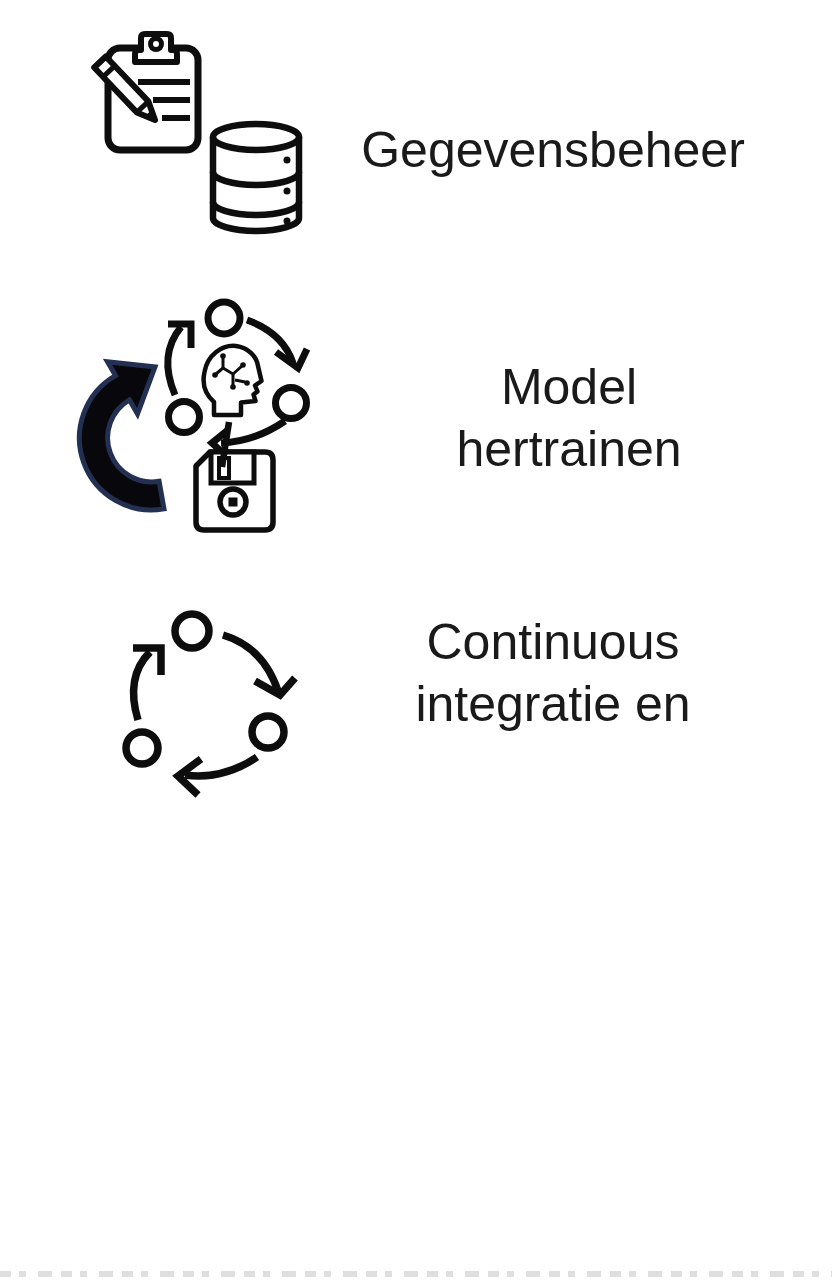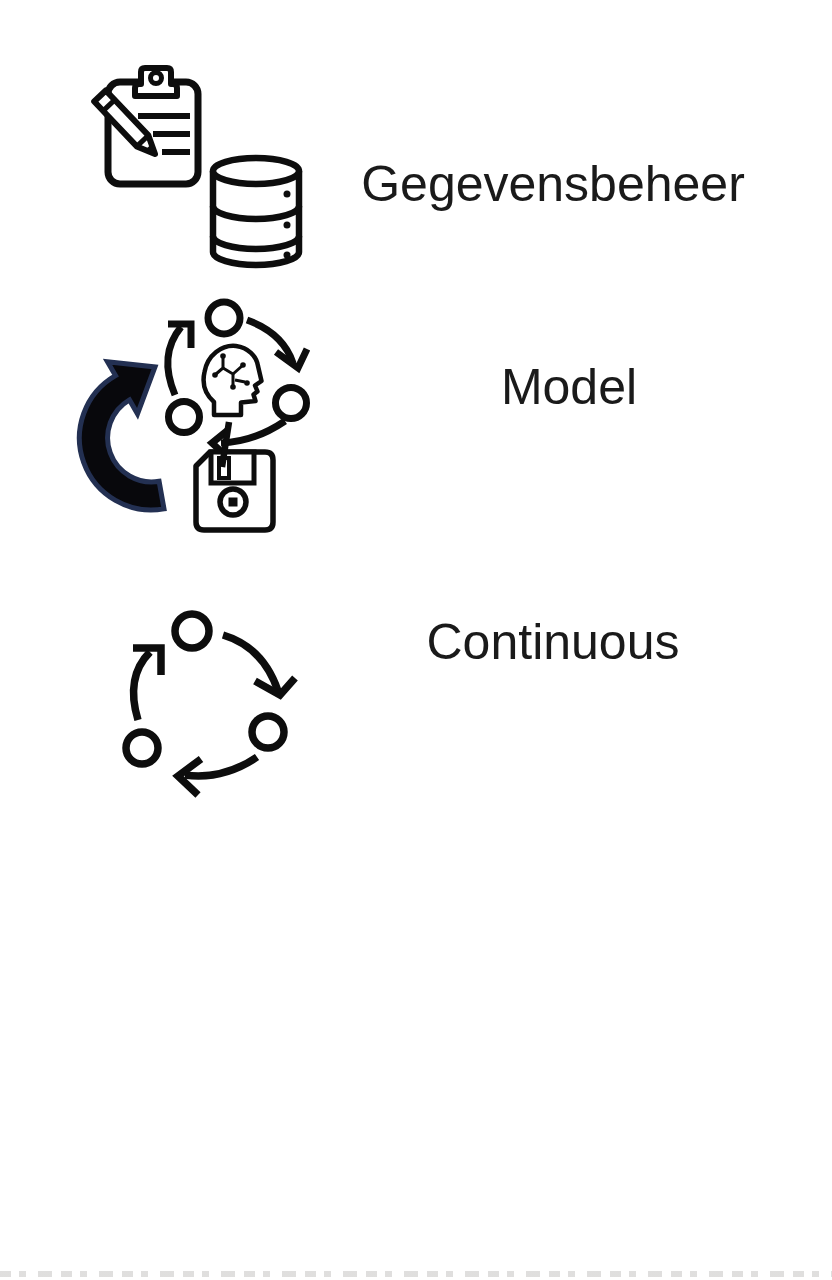--- a/index.html
+++ b/index.html
@@ -46,21 +46,21 @@
       #3a3530 38px, #3a3530 52px,
       transparent 52px, transparent 61px
     );
   }
 </style>
 </head>
 <body>
 
 <div id="canvas">
 
-  <div class="abs" style="left:0; top:0; width:832px; height:260px;margin-top:34px;">
+  <div class="abs" style="left:0; top:0; width:832px; height:260px;">
 
     <svg class="abs" style="left:80px; top:25px;" width="130" height="135" viewBox="0 0 130 135">
 
       <rect x="28" y="23" width="90" height="102" rx="12" fill="#ffffff" stroke="#0d0d0d" stroke-width="7"></rect>
 
       <path d="M 55 37 L 55 29 Q 55 25 59 25 L 61 25 L 61 13 Q 61 9 65 9 L 87 9 Q 91 9 91 13 L 91 25 L 93 25 Q 97 25 97 29 L 97 37 Z" fill="#ffffff" stroke="#0d0d0d" stroke-width="6" stroke-linejoin="round"></path>
       <circle cx="76" cy="19" r="5.5" fill="#ffffff" stroke="#0d0d0d" stroke-width="5"></circle>
 
       <path d="M 58 57 L 110 57" stroke="#0d0d0d" stroke-width="6"></path>
       <path d="M 73 75 L 110 75" stroke="#0d0d0d" stroke-width="6"></path>
@@ -142,20 +142,21 @@
         <rect x="140" y="157" width="43" height="31" fill="#ffffff" stroke="#0d0d0d" stroke-width="5"></rect>
         <rect x="148" y="163" width="10" height="20" fill="#ffffff" stroke="#0d0d0d" stroke-width="4"></rect>
         <path d="M 158 127 L 151 172" stroke="#0d0d0d" stroke-width="6.5" fill="none"></path>
         <circle cx="162" cy="207" r="13" fill="#ffffff" stroke="#0d0d0d" stroke-width="5.5"></circle>
         <rect x="157.5" y="202.5" width="9" height="9" fill="#0d0d0d"></rect>
       </g>
     </svg>
 
     <div class="label-block" style="top:76px;">
       <div class="label-line">Model</div>
+      <div class="label-line">hertrainen</div>
     </div>
   </div>
 
   <div class="abs" style="left:0; top:580px; width:756px; height:260px;">
 
     <svg class="abs" style="left:95px; top:15px;" width="220" height="215" viewBox="0 0 220 215">
       <g fill="none" stroke="#0d0d0d" stroke-width="7.5">
         <path d="M 128 40 Q 168 52 183 96"></path>
         <path d="M 160 86 L 185 100 L 200 83"></path>
         <path d="M 162 162 Q 128 185 90 180"></path>
@@ -163,18 +164,19 @@
         <path d="M 43 125 Q 30 82 55 57"></path>
         <path d="M 38 53 L 66 53 L 66 80"></path>
       </g>
       <circle cx="97" cy="36" r="17" fill="#ffffff" stroke="#0d0d0d" stroke-width="7.5"></circle>
       <circle cx="173" cy="137" r="16" fill="#ffffff" stroke="#0d0d0d" stroke-width="7.5"></circle>
       <circle cx="47" cy="153" r="16" fill="#ffffff" stroke="#0d0d0d" stroke-width="7.5"></circle>
     </svg>
 
     <div class="label-block" style="top:31px;">
       <div class="label-line">Continuous</div>
+      <div class="label-line">integratie en</div>
     </div>
   </div>
 
   <div id="bottom-artifact"></div>
 
 </div>
 
 </body></html>

